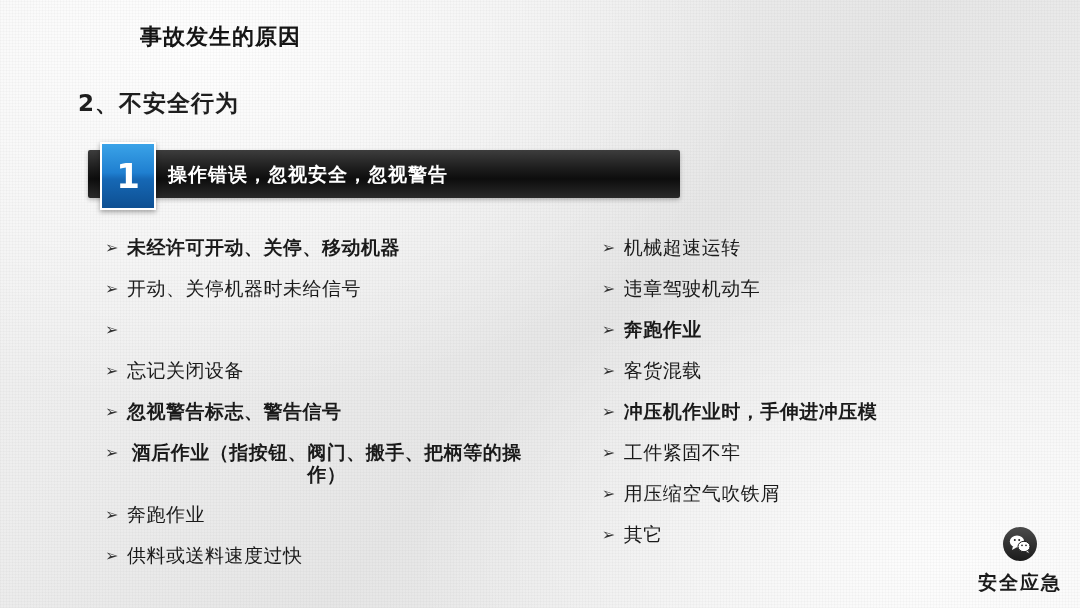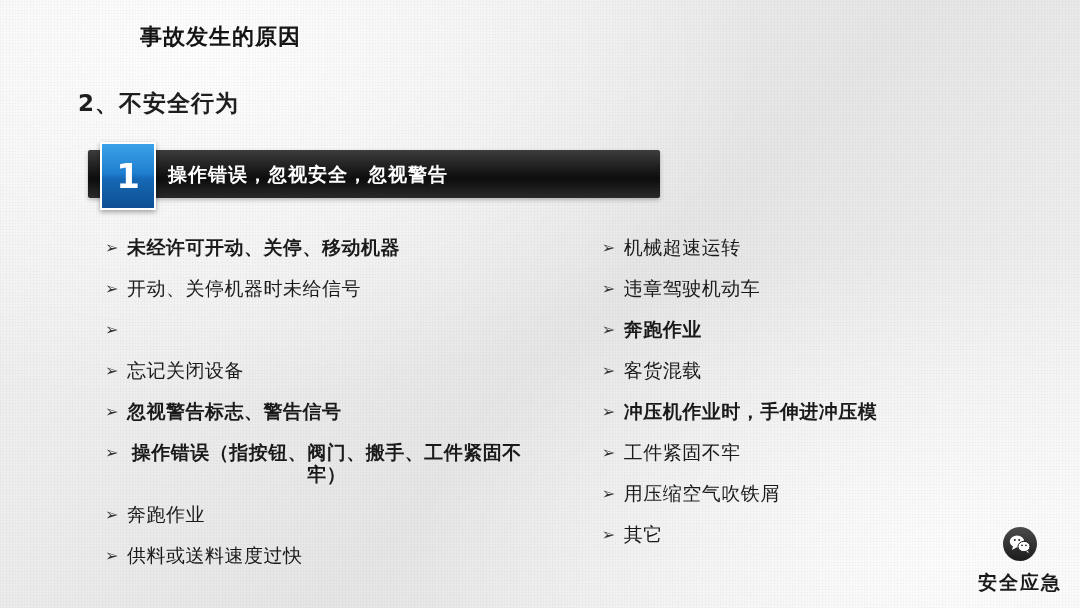--- a/index.html
+++ b/index.html
@@ -52,20 +52,21 @@
   }
   .banner {
     position: absolute;
     left: 88px;
     top: 150px;
     width: 572px;
     height: 48px;
     background: linear-gradient(180deg, #3d3d3d 0%, #1d1d1d 38%, #0d0d0d 60%, #2a2a2a 100%);
     border-radius: 2px;
     box-shadow: 0 2px 4px rgba(0,0,0,0.25);
+    padding-left: 20px;
   }
   .banner-text {
     position: absolute;
     left: 80px;
     top: 0;
     height: 48px;
     line-height: 48px;
     color: #ffffff;
     font-size: 19px;
     font-weight: bold;
@@ -182,21 +183,21 @@
       <div class="item">
         <span class="arrow">➢</span>
         <span class="txt">忘记关闭设备</span>
       </div>
       <div class="item bold">
         <span class="arrow">➢</span>
         <span class="txt">忽视警告标志、警告信号</span>
       </div>
       <div class="item bold">
         <span class="arrow">➢</span>
-        <span class="txt">操作错误（指按钮、阀门、搬手、工件紧固不牢）</span>
+        <span class="txt">酒后作业（指按钮、阀门、搬手、把柄等的操作）</span>
       </div>
       <div class="item">
         <span class="arrow">➢</span>
         <span class="txt">奔跑作业</span>
       </div>
       <div class="item">
         <span class="arrow">➢</span>
         <span class="txt">供料或送料速度过快</span>
       </div>
     </div>

